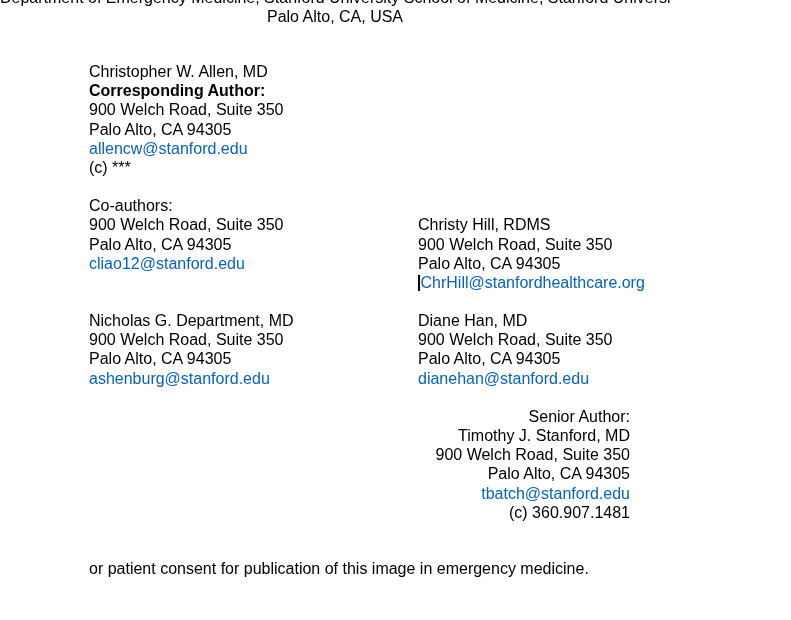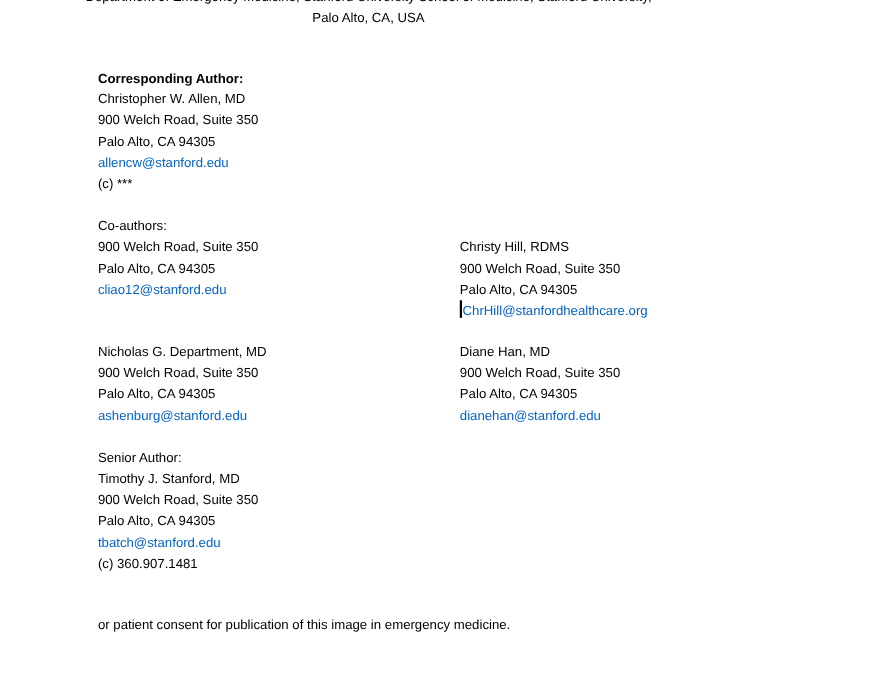--- a/index.html
+++ b/index.html
@@ -4,21 +4,21 @@
 <style>
   * { margin: 0; padding: 0; box-sizing: border-box; }
   html, body { background: #ffffff; }
   .page {
     position: relative;
     width: 670px;
     height: 620px;
     background: #ffffff;
     overflow: hidden;
     font-family: "Liberation Sans", sans-serif;
-    font-size: 12px;
+    font-size: 16px;
     line-height: 19.2px;
     color: #000000;
   }
   .top-block {
     height: 27px;
     overflow: hidden;
   }
   .top-block .inner {
     margin-top: -12px;
     text-align: center;
@@ -28,21 +28,21 @@
     margin-right: 40px;
   }
   .corr-block { margin-top: 35px; }
   .heading-bold { font-weight: bold; }
   .line { height: 19.2px; white-space: nowrap; }
   .coauthors-block { margin-top: 19px; }
   .author-row { display: flex; }
   .author-row .col-left { width: 329px; flex: 0 0 329px; }
   .author-row .col-right { flex: 1 1 auto; }
   .row-gap { margin-top: 19px; }
-  .senior-block { margin-top: 19px; }
+  .senior-block { margin-top: 19px; text-align: right; }
   .funding-block { margin-top: 37px; }
   a.link {
     color: #0563C1;
     cursor: pointer;
   }
   .caret {
     display: inline-block;
     width: 1.5px;
     height: 16px;
     background: #000000;
@@ -58,22 +58,22 @@
   <div class="top-block">
     <div class="inner">
       <div class="line">Department of Emergency Medicine, Stanford University School of Medicine, Stanford University,</div>
       <div class="line">Palo Alto, CA, USA</div>
     </div>
   </div>
 
   <div class="content">
 
     <div class="corr-block">
+      <div class="line">Christopher W. Allen, MD</div>
       <div class="line heading-bold">Corresponding Author:</div>
-      <div class="line">Christopher W. Allen, MD</div>
       <div class="line">900 Welch Road, Suite 350</div>
       <div class="line">Palo Alto, CA 94305</div>
       <div class="line"><a class="link">allencw@stanford.edu</a></div>
       <div class="line">(c) ***</div>
     </div>
 
     <div class="coauthors-block">
       <div class="line">Co-authors:</div>
 
       <div class="author-row">

